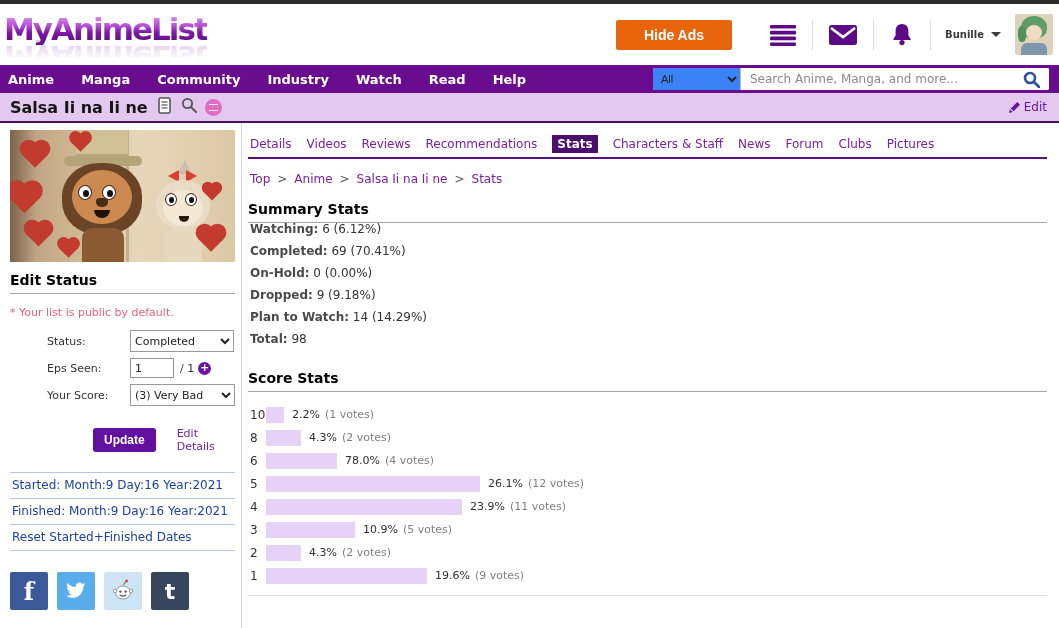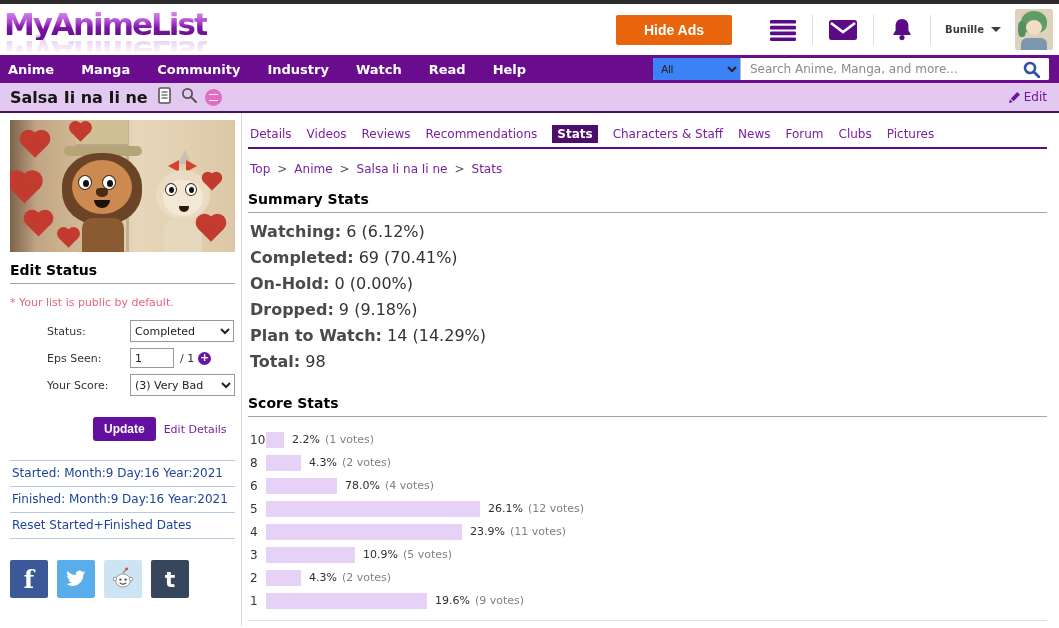--- a/index.html
+++ b/index.html
@@ -7,21 +7,21 @@
   body {
     font-family: "DejaVu Sans", "Liberation Sans", sans-serif;
     background:#fff; color:#323232; overflow:hidden; position:relative;
   }
   a { text-decoration:none; cursor:pointer; }
 
   
   .top-strip { height:4px; background:#2c2c2c; }
 
   
-  .header { height:51px; background:#fff; display:flex; align-items:center; padding:0 6px 0 4px; }
+  .header { height:61px; background:#fff; display:flex; align-items:center; padding:0 6px 0 4px; }
   .logo-wrap { position:relative; height:44px; overflow:hidden; width:230px; }
   .logo {
     font-size:31px; font-weight:800; letter-spacing:-2px; line-height:1.05; font-style:normal;
     background:linear-gradient(180deg,#e2a5ee 0%,#b44fd4 40%,#7c16a6 62%,#58107e 100%);
     -webkit-background-clip:text; background-clip:text; color:transparent; display:inline-block;
   }
   .logo-reflect {
     position:absolute; left:0; top:27px; transform:scaleY(-1); opacity:.28;
     font-size:31px; font-weight:800; letter-spacing:-2px; line-height:1.05;
     background:linear-gradient(180deg,#e2a5ee,#7c16a6); -webkit-background-clip:text; background-clip:text; color:transparent;
@@ -101,42 +101,42 @@
   .public-note { color:#e8637c; font-size:11px; margin:12px 0 11px; }
   .form-row { display:flex; align-items:center; margin-bottom:6px; font-size:11px; color:#333;margin-left:37px; }
   .form-row .flabel { width:83px; flex:none; }
   .sel { font-size:11px; height:22px; border:1px solid #999; background:#fff; color:#222; font-family:inherit; }
   .sel-status { width:104px; }
   .sel-score { width:118px; }
   .eps-input { width:44px; height:20px; border:1px solid #999; font-size:11px; padding:0 4px; font-family:inherit; color:#222; }
   .eps-suffix { margin:0 4px 0 6px; font-size:11px; color:#333; }
   .plus-btn { width:13px; height:13px; border-radius:50%; background:#6b13a4; color:#fff; font-size:11px; line-height:12px; text-align:center; display:inline-block; font-weight:bold; cursor:pointer; }
   .plus-btn::before { content:"+"; }
-  .update-row { margin-left:83px; display:flex; align-items:center; gap:8px; margin-top:21px; }
+  .update-row { margin-left:83px; display:flex; align-items:center; gap:21px; margin-top:21px; }
   .update-btn { background:#630fa0; color:#fff; font-weight:bold; font-size:12px; border:none; border-radius:3px; padding:5px 11px; cursor:pointer; }
   .edit-details-link { color:#7a1fa0; font-size:11px; }
   .side-links { margin-top:19px; }
   .side-links a { display:block; color:#1c439b; font-size:12px; padding:5px 2px 6px; border-bottom:1px solid #b5c7e3; }
   .side-links a:first-child { border-top:1px solid #b5c7e3; }
   .socials { display:flex; gap:9px; margin-top:21px; }
   .social { width:38px; height:38px; border-radius:2px; display:flex; align-items:center; justify-content:center; cursor:pointer; }
   .social-fb { background:#3b5998; color:#fff; font-size:24px; font-weight:bold; font-family:"DejaVu Serif", serif; }
   .social-tw { background:#59adeb; }
   .social-rd { background:#cde4f5; position:relative; }
   .social-tb { background:#36465d; color:#fff; font-size:22px; font-weight:bold; }
 
   
   .tabs { display:flex; align-items:center; gap:15px; border-bottom:2px solid #571179; padding:12px 0 4px 2px; font-size:12px; }
   .tab { color:#7a1fa0; }
   .tab.active { background:#4c0e6d; color:#fff; padding:2px 5px; font-weight:bold; }
   .breadcrumb { margin-top:13px; font-size:12px; color:#444; padding-left:2px; }
   .breadcrumb a { color:#7a1fa0; }
   .breadcrumb .sep { margin:0 7px; color:#555; }
   .summary-h { margin-top:15px; }
-  .summary-rows { margin-top:11px; font-size:16px; color:#333; padding-left:2px; }
+  .summary-rows { font-size:12px; color:#333; padding-left:2px; }
   .srow { margin-bottom:10px; line-height:1; }
   .srow b { color:#4a4a4a; }
   .score-h { margin-top:25px; }
   .chart { margin-top:11px; border-bottom:1px solid #ddd; padding-bottom:8px; }
   .crow { display:flex; align-items:center; height:23px; font-size:12px; color:#333; padding-left:2px; }
   .cscore { width:16px; flex:none; }
   .cbar { height:16px; background:#e7d2f7; margin-right:8px; flex:none; }
   .cpct { color:#2f2f2f; font-size:11px; margin-right:5px; }
   .cvotes { color:#818181; font-size:11px; }
 </style>

